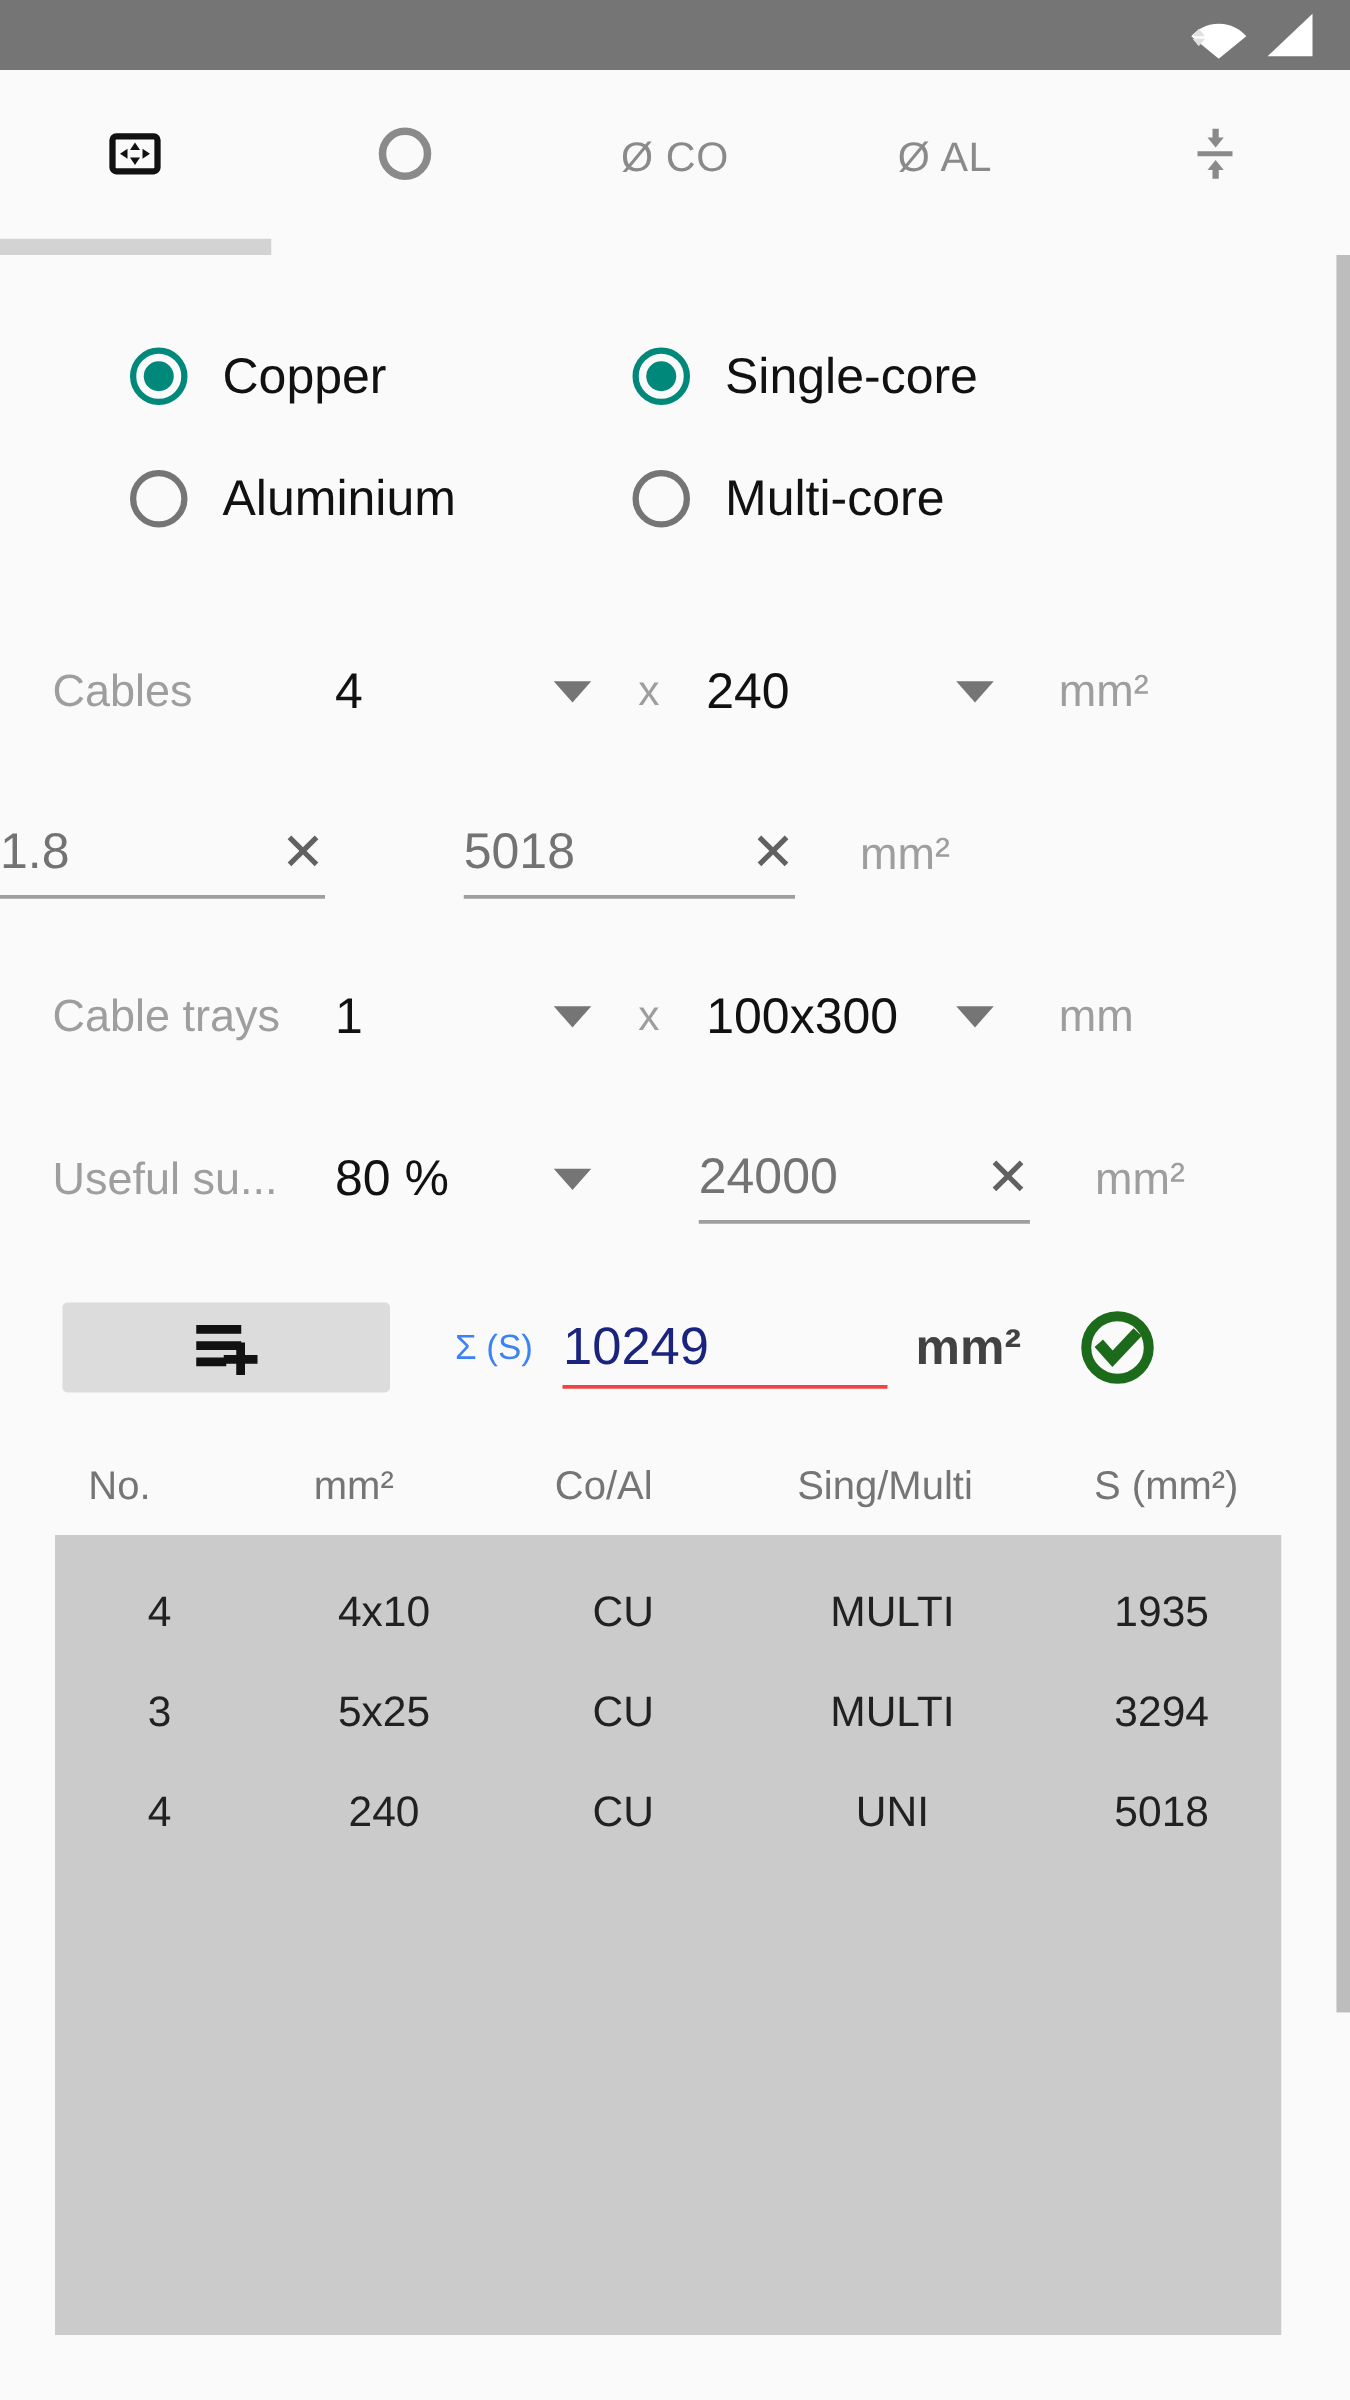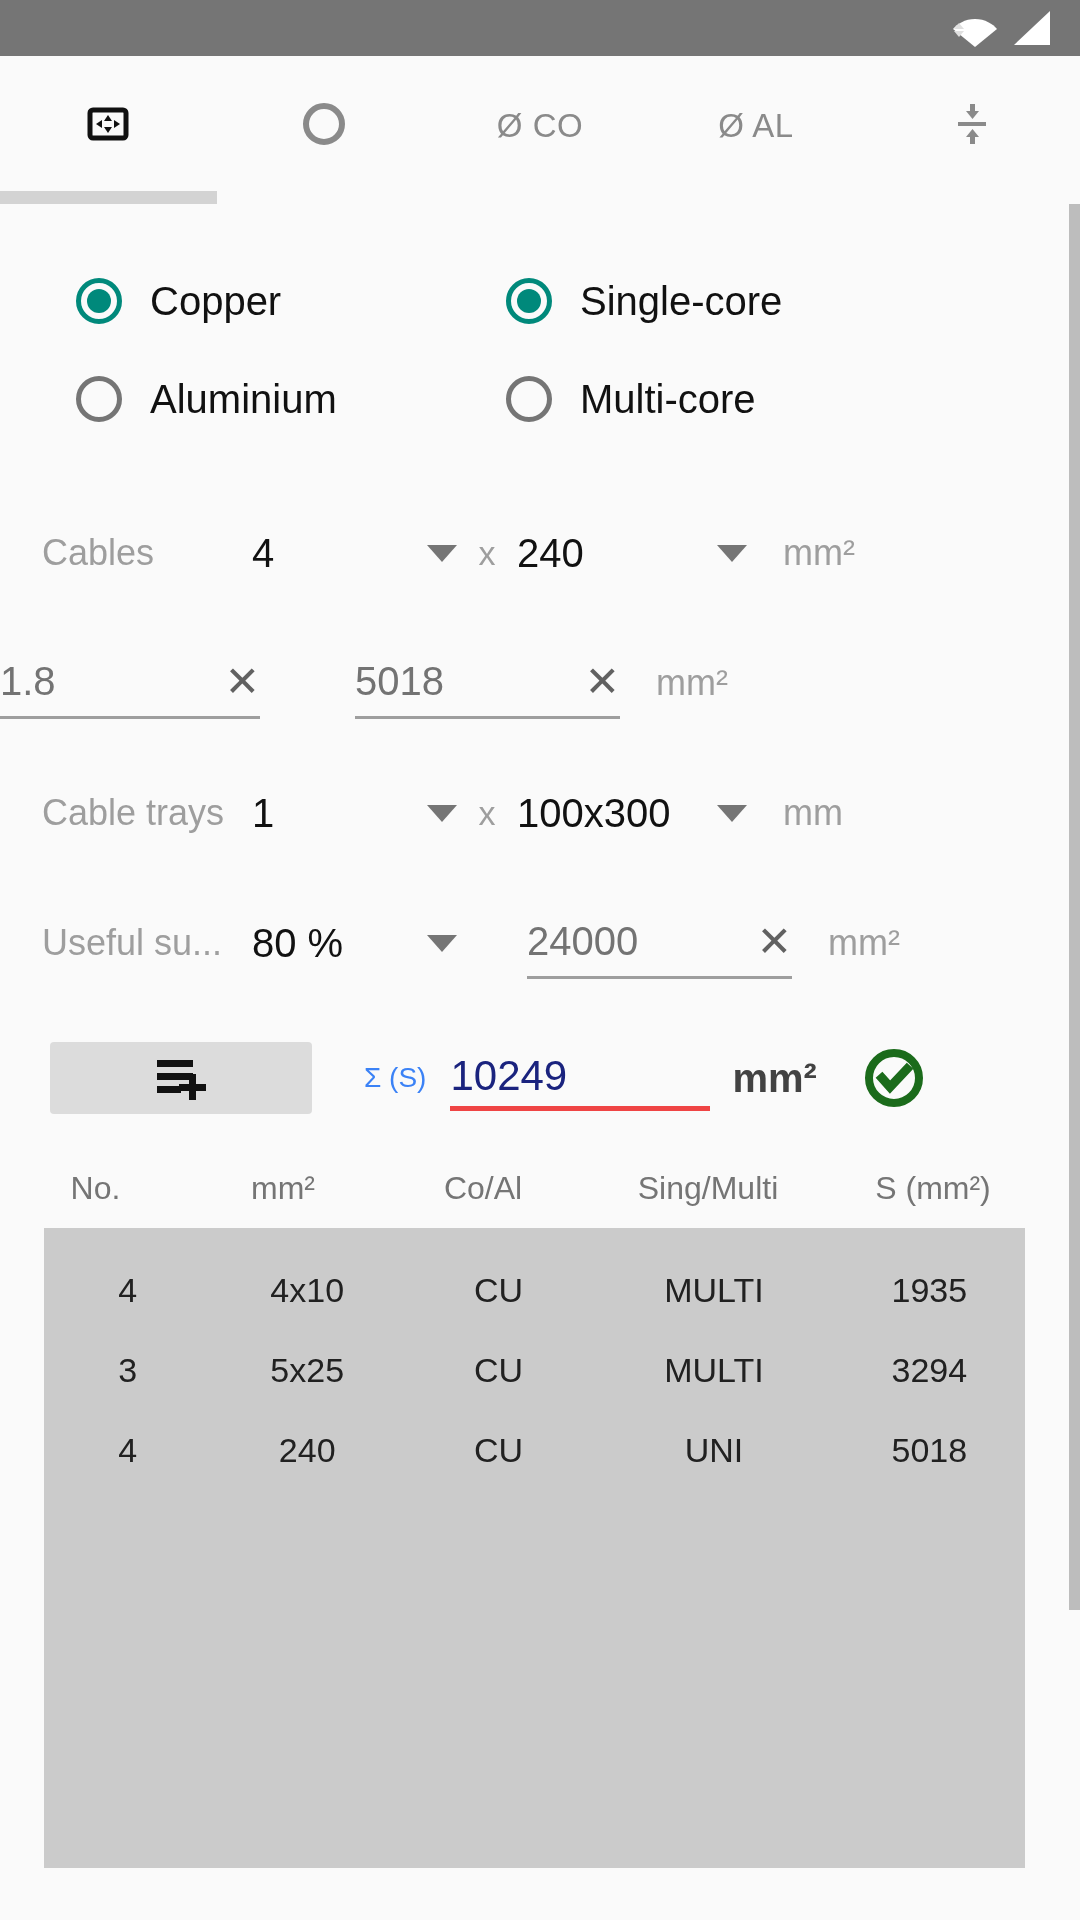--- a/index.html
+++ b/index.html
@@ -58,39 +58,39 @@
     width: 1069px; height: 1716px;
     background: #fafafa;
   }
 
   
   .radio-block { padding-top: 48px; }
   .radio-row { display: flex; height: 98px; align-items: center; }
   .radio-cell {
     display: flex; align-items: center; cursor: pointer;
   }
-  .radio-cell.col1 { width: 450px; padding-left: 76px; align-items: center; }
+  .radio-cell.col1 { width: 450px; padding-left: 104px; align-items: center; }
   .radio-cell.col2 { width: 560px; padding-left: 56px; }
   .radio-outer {
     width: 46px; height: 46px; border-radius: 50%;
     border: 5px solid #757575;
     display: flex; align-items: center; justify-content: center;
     flex: 0 0 auto;
   }
   .radio-outer.on { border-color: #00897b; }
   .radio-inner { width: 24px; height: 24px; border-radius: 50%; background: transparent; }
   .radio-outer.on .radio-inner { background: #00897b; }
   .radio-label {
     margin-left: 28px; font-size: 40px; color: #111;
     font-family: "Liberation Sans", sans-serif;
   }
 
   
   .form-rows { margin-top: 40px; }
-  .frow { height: 130px; display: flex; align-items: center; position: relative; }
+  .frow { height: 130px; display: flex; align-items: center; position: relative; gap: 16px; }
   .lbl {
     font-size: 36px; color: #9e9e9e; padding-left: 42px;
     white-space: nowrap; overflow: hidden;
     font-family: "Liberation Sans", sans-serif;
   }
   .lbl.w1 { width: 252px; }
 
   .spinner {
     display: flex; align-items: center; justify-content: space-between;
     cursor: pointer; height: 70px;
@@ -119,21 +119,21 @@
 
   
   .sumrow { height: 140px; display: flex; align-items: center; padding-left: 50px; }
   .addbtn {
     width: 262px; height: 72px; background: #dcdcdc; border-radius: 4px;
     display: flex; align-items: center; justify-content: center; cursor: pointer;
     border: none;
   }
   .sigma { font-size: 28px; color: #3b82f6; margin-left: 52px; white-space: nowrap; }
   .sumfield {
-    width: 260px; margin-left: 24px; border-bottom: 5px solid #ef4444;
+    width: 260px; margin-left: 24px; border-bottom: 3px solid #ef4444;
     height: 66px; display: flex; align-items: center;
   }
   .sumfield .val { font-size: 42px; color: #1a237e; }
   .sumunit { font-size: 40px; color: #424242; font-weight: bold; margin-left: 22px; }
   .okmark { margin-left: 46px; display: flex; align-items: center; cursor: pointer; }
 
   
   .thead { display: flex; height: 80px; align-items: center; padding: 0 8px; }
   .thead div {
     font-size: 32px; color: #757575; text-align: center;

